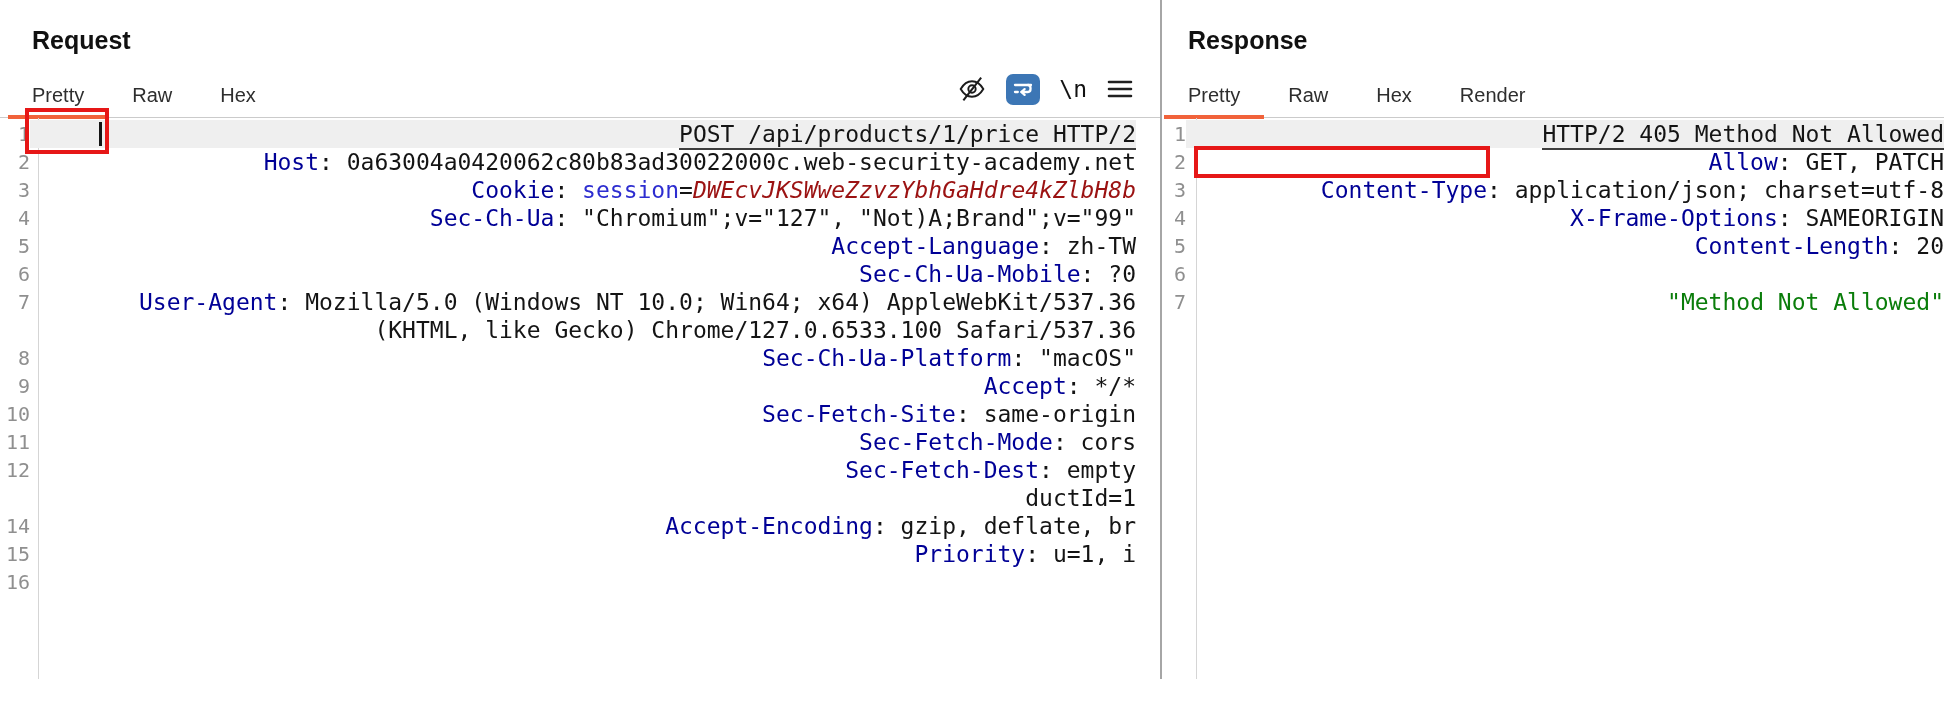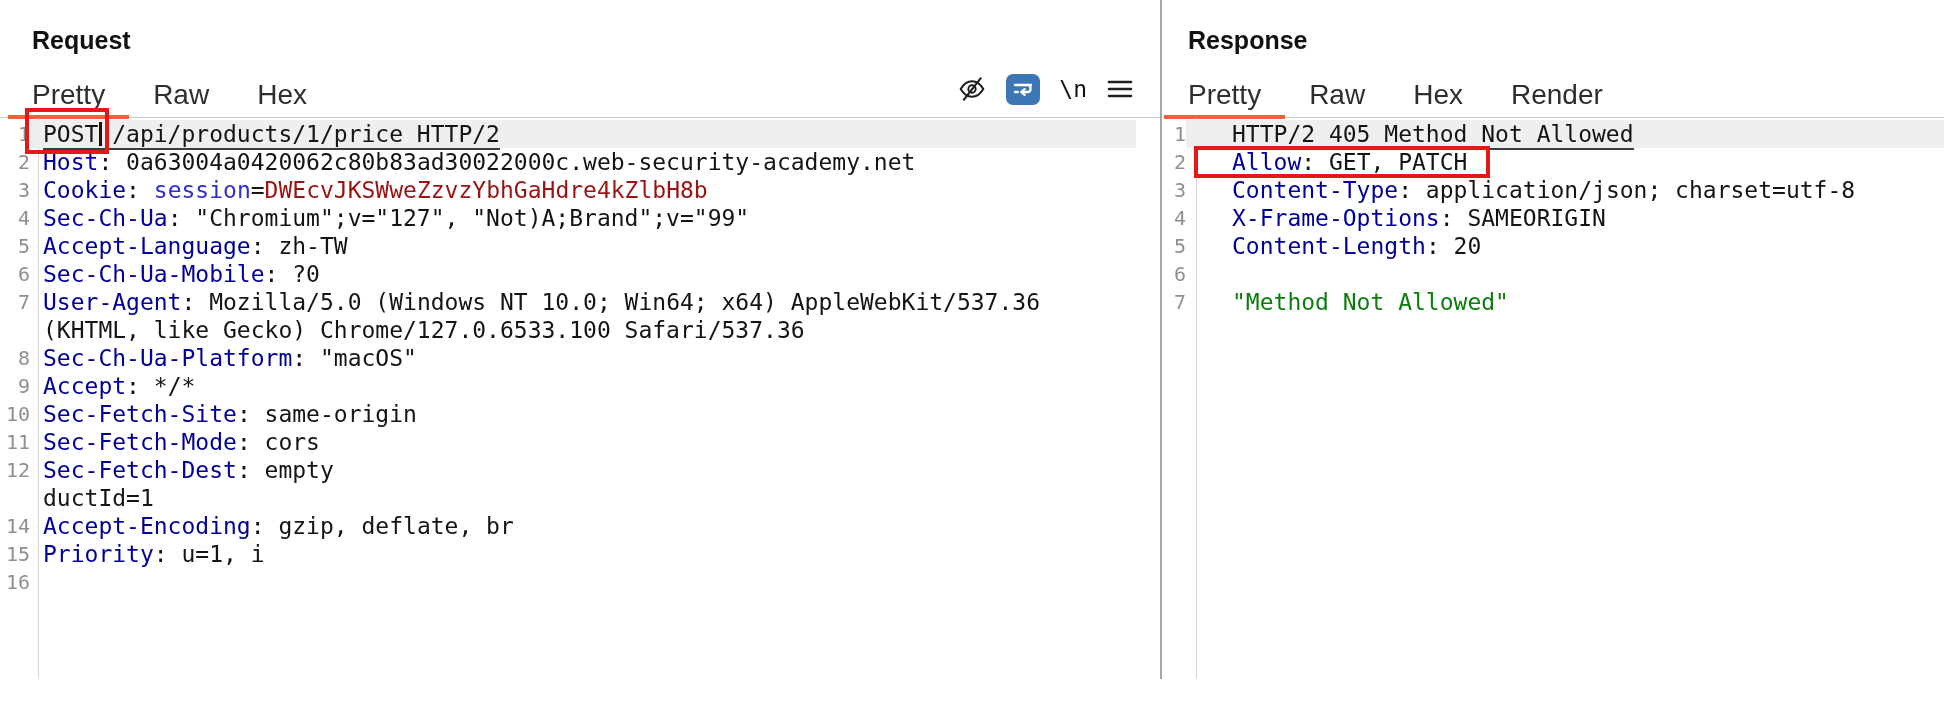--- a/index.html
+++ b/index.html
@@ -12,21 +12,21 @@
   .panel-response{left:1164px;width:780px;}
 
   .panel-title{position:absolute;top:26px;font-size:25px;font-weight:bold;color:#111;}
   .panel-request .panel-title{left:32px;}
   .panel-response .panel-title{left:24px;}
 
   
   .tabs{position:absolute;top:76px;left:0;right:0;height:41px;display:flex;
         border-bottom:1px solid #cbcbcb;}
   .panel-request .tabs{padding-left:8px;}
-  .tab{padding:0 24px;font-size:28px;line-height:38px;color:#2e2e2e;position:relative;cursor:default;}
+  .tab{padding:0 24px;font-size:20px;line-height:38px;color:#2e2e2e;position:relative;cursor:default;}
   .tab.active::after{content:"";position:absolute;left:0;right:0;bottom:-2px;height:4px;
         background:var(--accent,#f1623a);}
 
   
   .toolbar{position:absolute;top:70px;right:26px;height:38px;display:flex;align-items:center;gap:19px;}
   .icon-btn{display:flex;align-items:center;justify-content:center;}
   .icon-btn svg{display:block;}
   .wrap-btn{width:34px;height:31px;border-radius:7px;background:var(--iconblue,#3c76b5);}
   .nl-label{font-family:"DejaVu Sans Mono",monospace;font-size:23px;color:#111;font-weight:500;}
 
@@ -37,30 +37,30 @@
   .panel-request .editor::before{left:38px;}
   .panel-response .editor::before{left:32px;}
   .rows{position:absolute;top:2px;left:0;}
   .panel-request .rows{right:24px;}
   .panel-response .rows{right:0;}
 
   .row{display:flex;height:28px;line-height:28px;position:relative;white-space:pre;}
   .ln{flex:none;text-align:right;color:#8f8f8f;font-size:20px;}
   .panel-request .ln{width:30px;}
   .panel-response .ln{width:22px;}
-  .code{flex:1 1 auto;position:relative;overflow:visible;}
+  .code{flex:1 1 auto;position:relative;overflow:visible;text-align:right;}
   .panel-request .code{padding-left:13px;}
   .panel-response .code{padding-left:46px;}
   .row.hl .code{background:#efefef;}
 
   
   .p{color:#141414;}
   .h{color:var(--hname,#000096);}
   .s{color:var(--pname,#2d2dd0);}
-  .v{color:var(--pval,#9b1212);}
+  .v{color:var(--pval,#9b1212);font-style:italic;}
   .g{color:var(--green,#0a7d0a);}
   .u{border-bottom:2px solid #3d3d3d;padding-bottom:1px;}
 
   
   .mark{position:absolute;border:4px solid var(--mred,#e61717);box-sizing:border-box;z-index:3;pointer-events:none;}
   .mark-method{left:25px;top:-12px;width:84px;height:46px;}
   .mark-line{left:30px;top:-2px;width:296px;height:32px;}
   .cursor{position:absolute;top:2px;width:3px;height:24px;background:#151515;z-index:2;}
 </style>
 </head>

